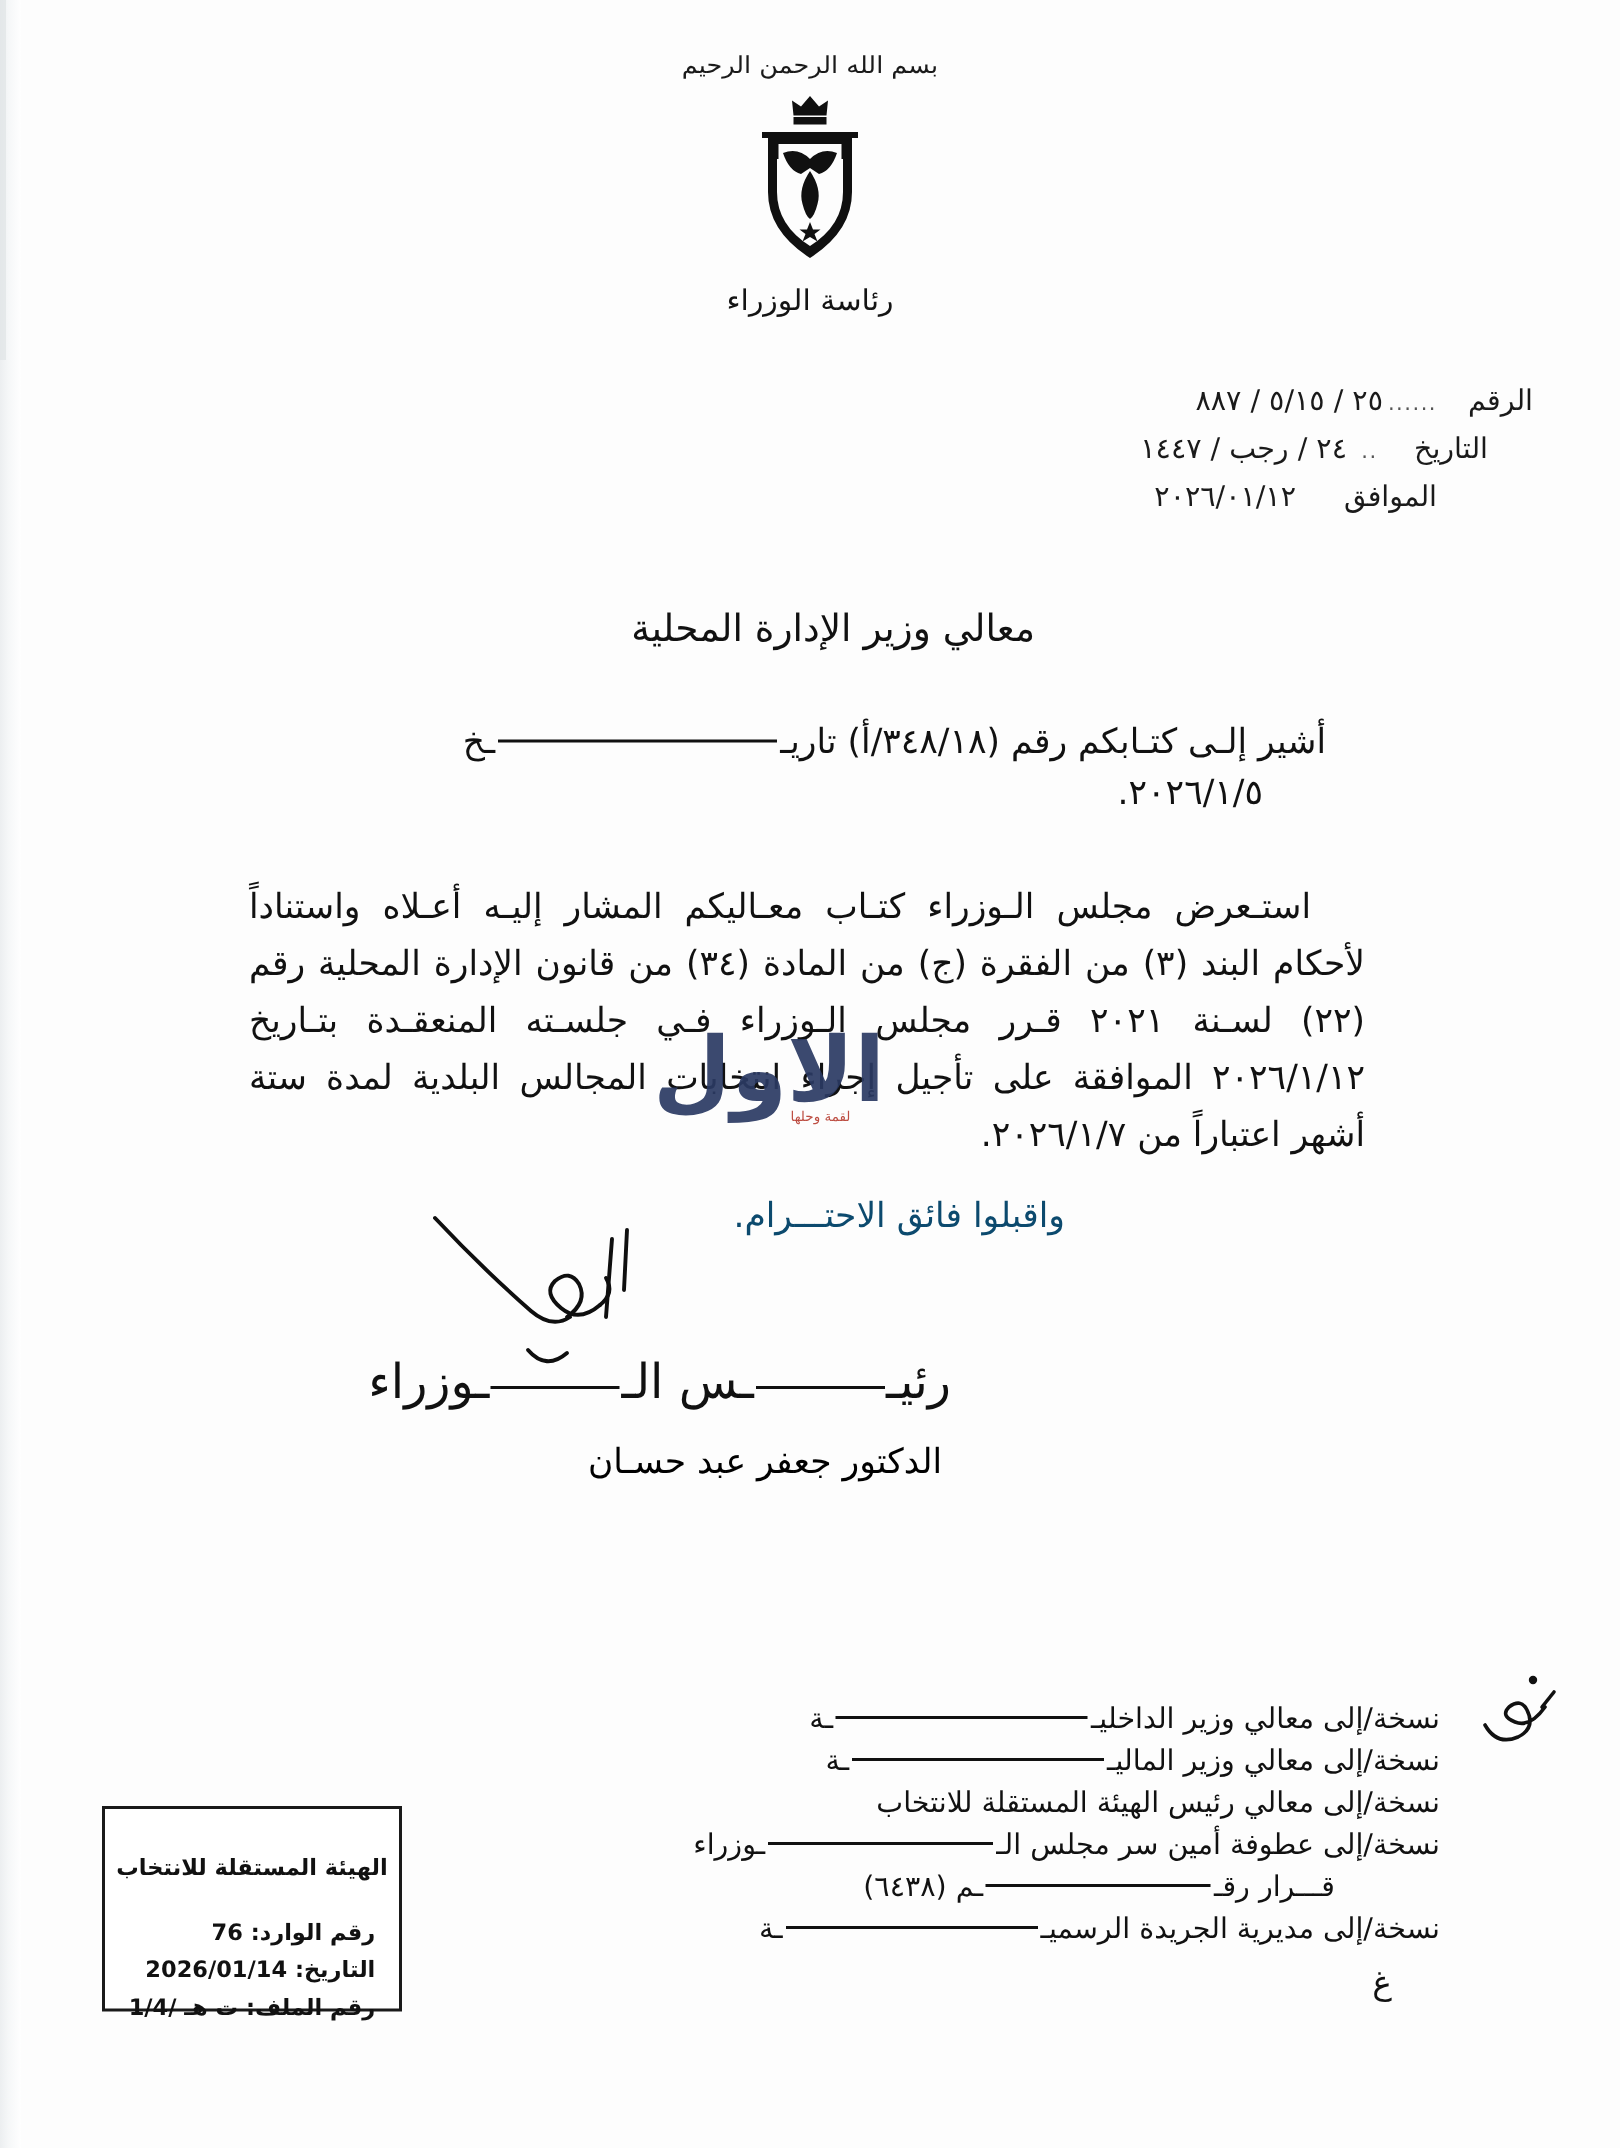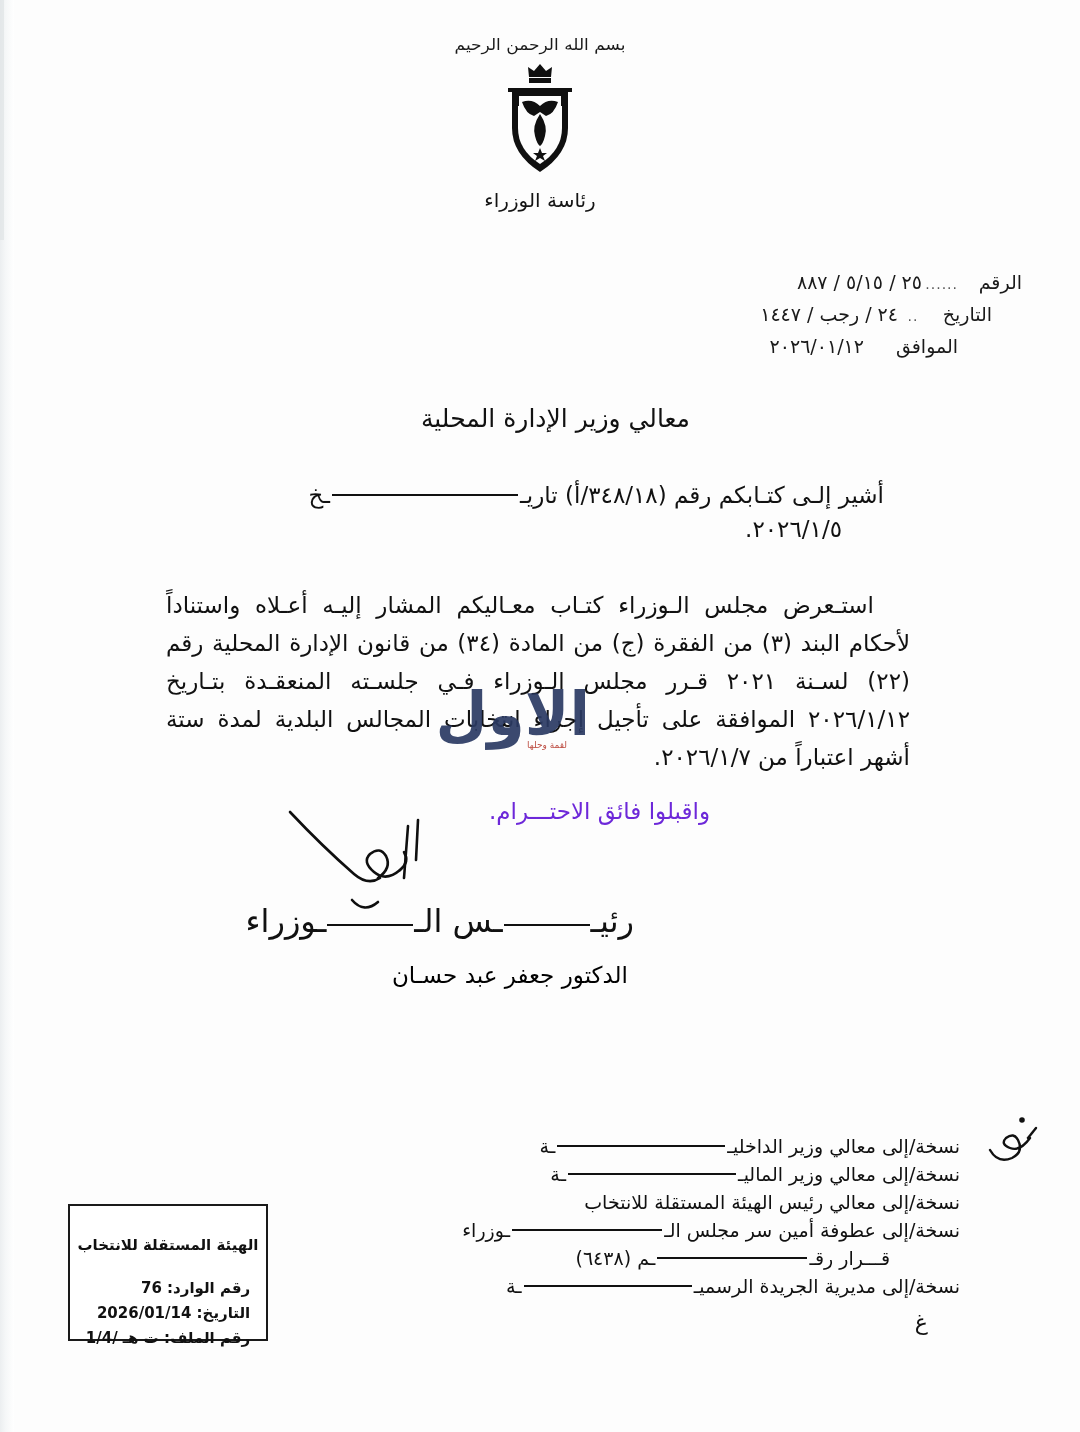--- a/index.html
+++ b/index.html
@@ -49,21 +49,21 @@
   .meta{
     position:absolute;top:252px;right:58px;
     width:420px;
     font-size:19px;line-height:30px;color:#1a1a1a;
     direction:rtl;
   }
   .meta-row{display:flex;justify-content:flex-start;align-items:baseline;white-space:nowrap;}
   .meta-label{width:64px;text-align:right;flex:none;}
   .meta-dots{width:30px;text-align:center;flex:none;color:#555;font-size:14px;letter-spacing:1px;}
   .meta-val{letter-spacing:2px;}
-  .meta-row.r1 .meta-val{margin-right:6px;margin-top:15px;}
+  .meta-row.r1 .meta-val{margin-right:6px;}
   .meta-row.r2{padding-right:30px;}
   .meta-row.r3{padding-right:64px;}
 
   
   .addressee{
     position:absolute;top:404px;right:390px;
     font-size:25px;color:#111;
   }
 
   
@@ -100,21 +100,21 @@
     line-height:56px;letter-spacing:-2px;
     text-align:center;opacity:.92;
   }
   .wm-sub{
     font-size:9px;color:#b63a2e;text-align:center;margin-top:-2px;opacity:.9;
   }
 
   
   .closing{
     position:absolute;top:798px;right:370px;
-    font-size:23px;color:#6d28d9;margin-left:44px;
+    font-size:23px;color:#0c4a6e;margin-left:44px;
   }
 
   
   .signature{
     position:absolute;top:782px;left:282px;width:190px;height:160px;
   }
 
   .sig-title{
     position:absolute;top:902px;right:446px;
     font-size:32px;color:#111;white-space:nowrap;

